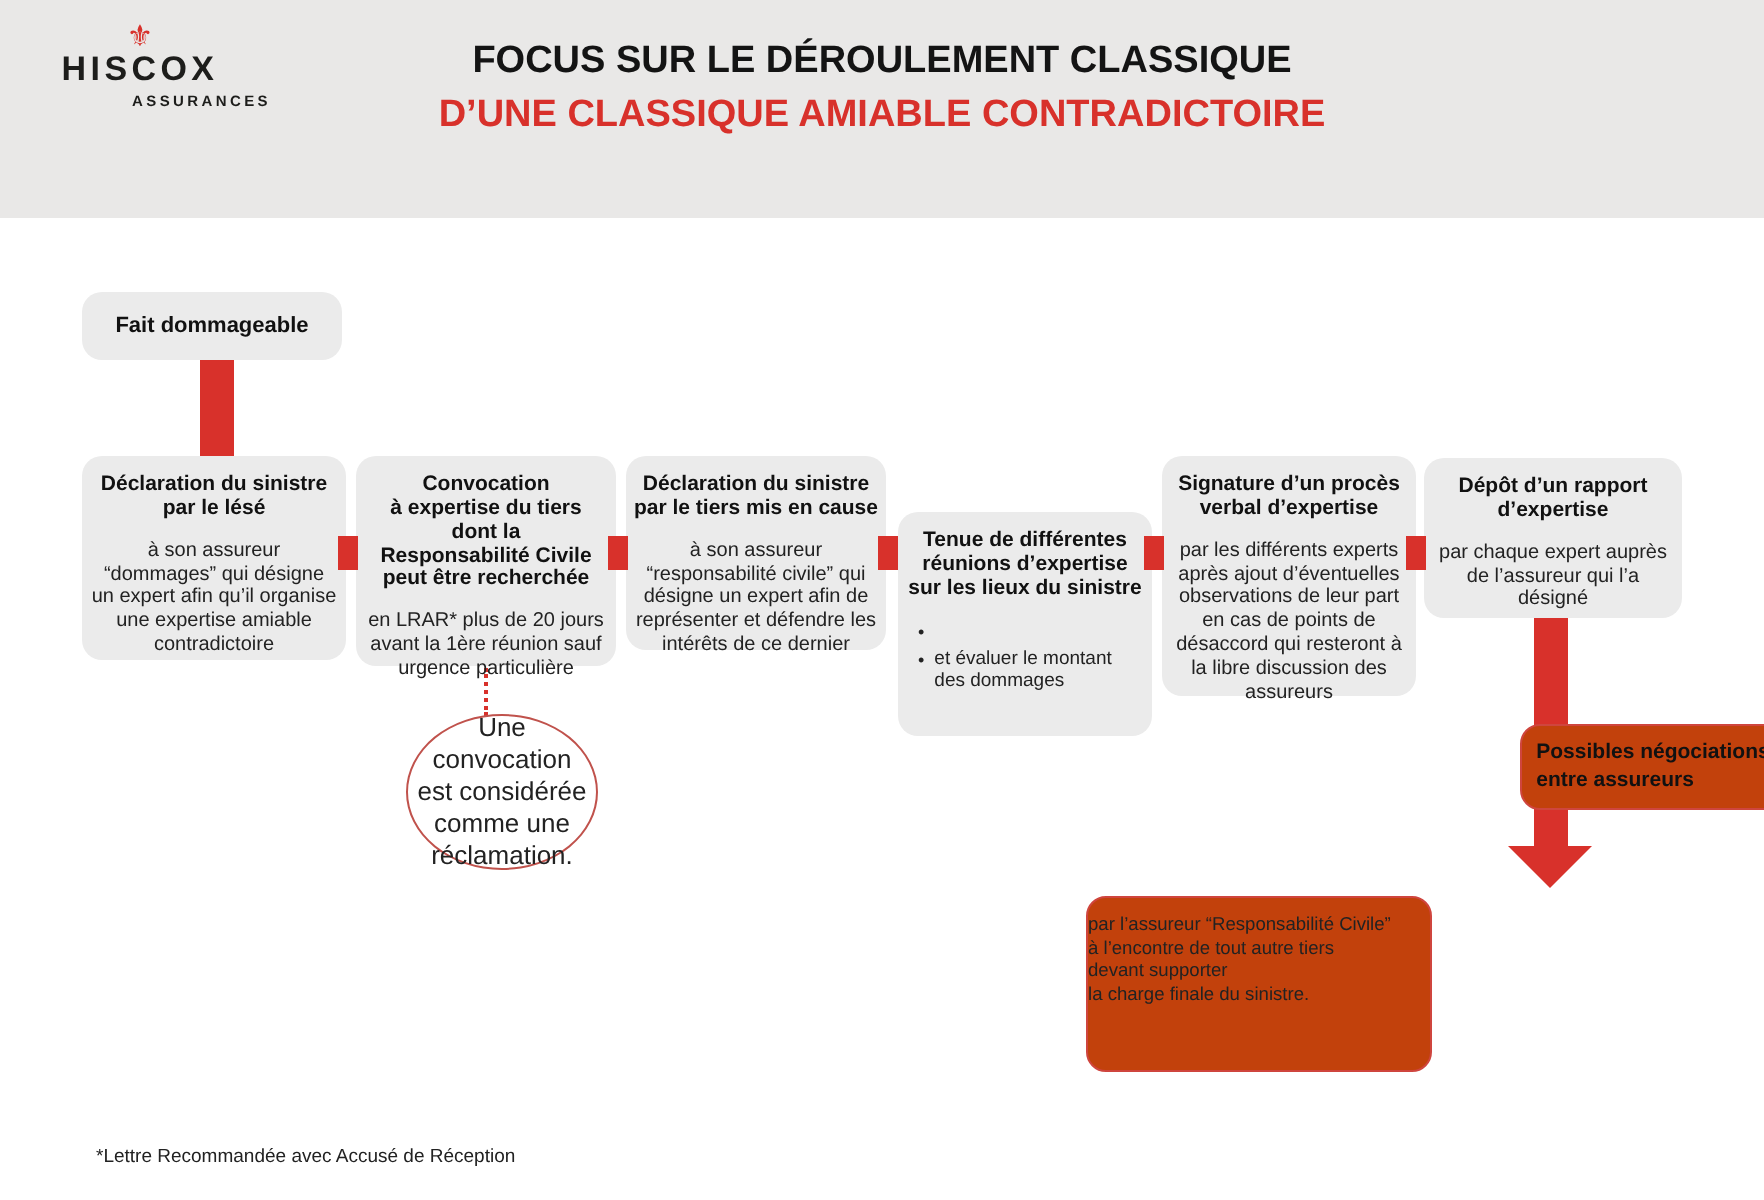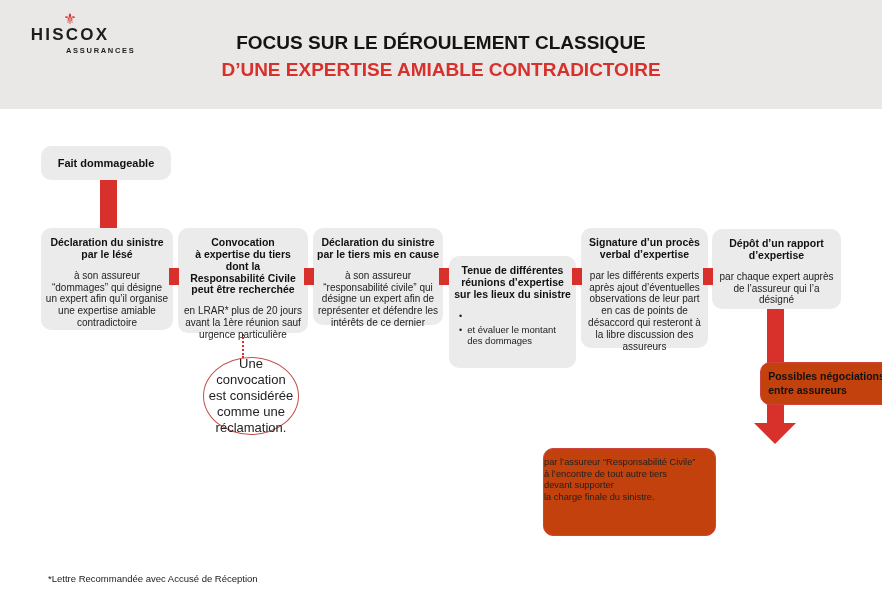--- a/index.html
+++ b/index.html
@@ -5,21 +5,21 @@
   html,body{margin:0;padding:0;background:#fff;}
   .canvas{position:relative;width:882px;height:600px;background:#ffffff;
           font-family:"Liberation Sans", sans-serif;overflow:hidden;}
 
   
   .header{position:absolute;left:0;top:0;width:882px;height:109px;background:#e9e8e7;}
   .logo{position:absolute;left:28px;top:11px;width:84px;text-align:center;}
   .fleur{color:#d8312b;font-size:15px;line-height:1;display:block;}
   .brand{font-size:17px;font-weight:600;letter-spacing:2.2px;color:#1d1d1b;line-height:1.1;}
   .brand-sub{font-size:7.5px;font-weight:700;letter-spacing:1.7px;color:#1d1d1b;margin-top:1px;margin-left:38px;}
-  .titles{position:absolute;left:0;right:0;top:32px;text-align:center;}
+  .titles{position:absolute;left:0;right:0;top:20px;text-align:center;}
   .title1{font-size:19px;font-weight:700;color:#141414;}
   .title2{font-size:19px;font-weight:700;color:#d8312b;margin-top:5px;}
 
   
   .gbox{position:absolute;background:#ebebeb;border-radius:10px;text-align:center;z-index:2;}
   .step-title{font-weight:700;font-size:10.5px;line-height:1.13;color:#111;
               white-space:pre-line;padding:9px 3px 0 3px;}
   .step-body{font-size:10px;line-height:1.18;color:#222;white-space:pre-line;
              margin-top:9px;padding:0 2px;}
   .bullets{text-align:left;margin-top:9px;padding:0 4px 0 10px;font-size:9.5px;
@@ -61,21 +61,21 @@
 <div class="canvas">
 
   <div class="header">
     <div class="logo">
       <span class="fleur">⚜</span>
       <div class="brand">HISCOX</div>
       <div class="brand-sub">ASSURANCES</div>
     </div>
     <div class="titles">
       <div class="title1">FOCUS SUR LE DÉROULEMENT CLASSIQUE</div>
-      <div class="title2">D’UNE EXPERTISE AMIABLE CONTRADICTOIRE</div>
+      <div class="title2">D’UNE CLASSIQUE AMIABLE CONTRADICTOIRE</div>
     </div>
   </div>
 
   <div class="gbox start-box" style="left:41px;top:146px;width:130px;height:34px;">
     <span>Fait dommageable</span>
   </div>
 
   <div class="vbar" style="left:100px;top:179px;width:17px;height:51px;"></div>
 
   <div class="gbox" style="left:41px;top:228px;width:132px;height:102px;">

